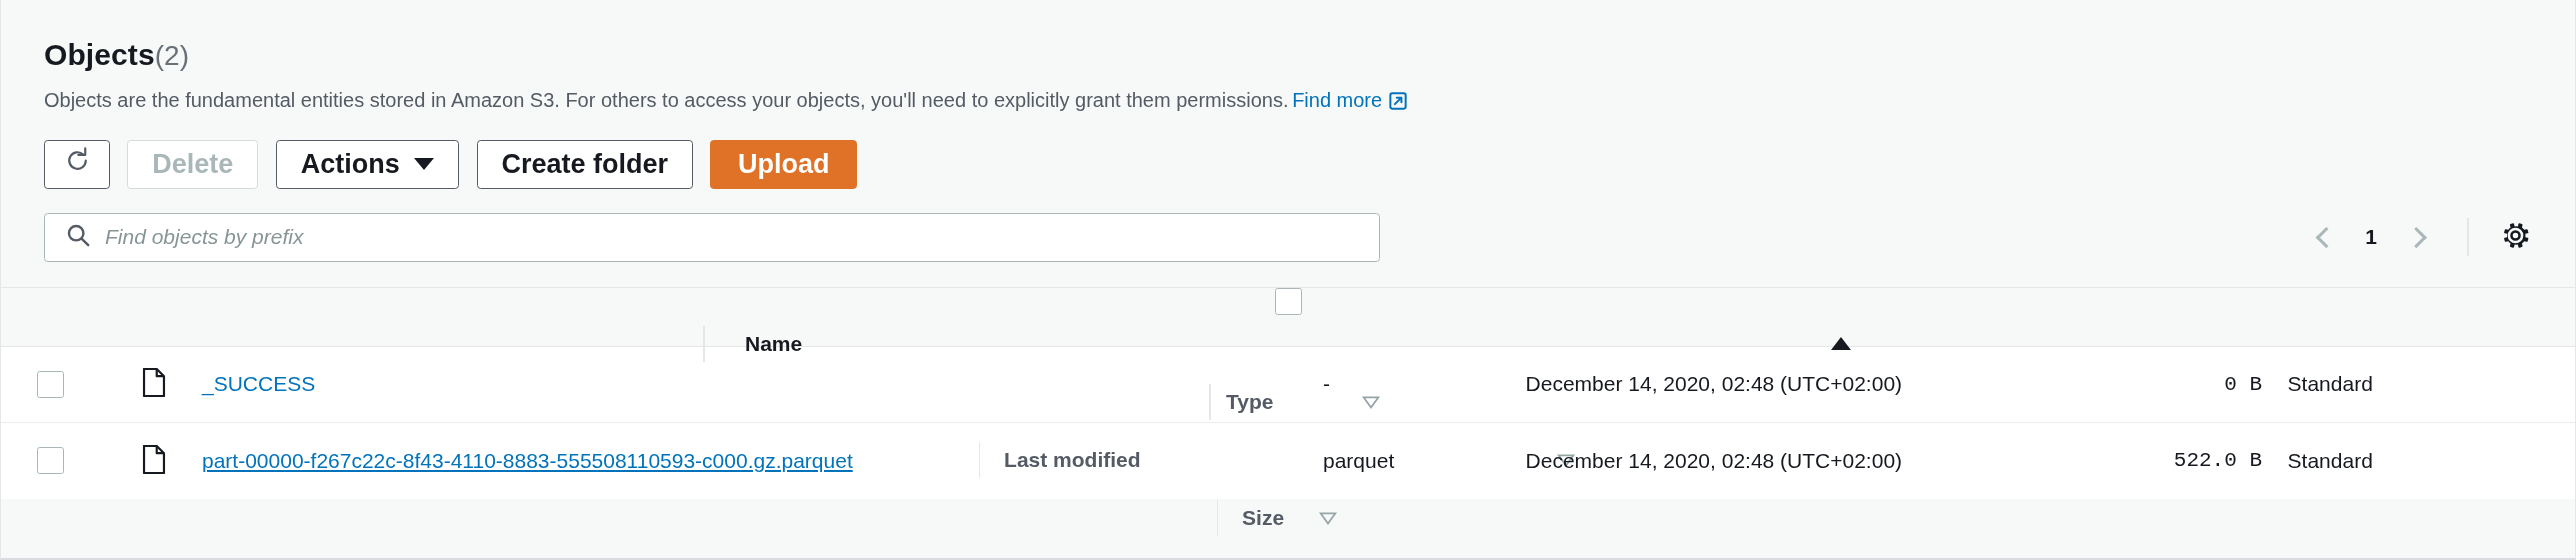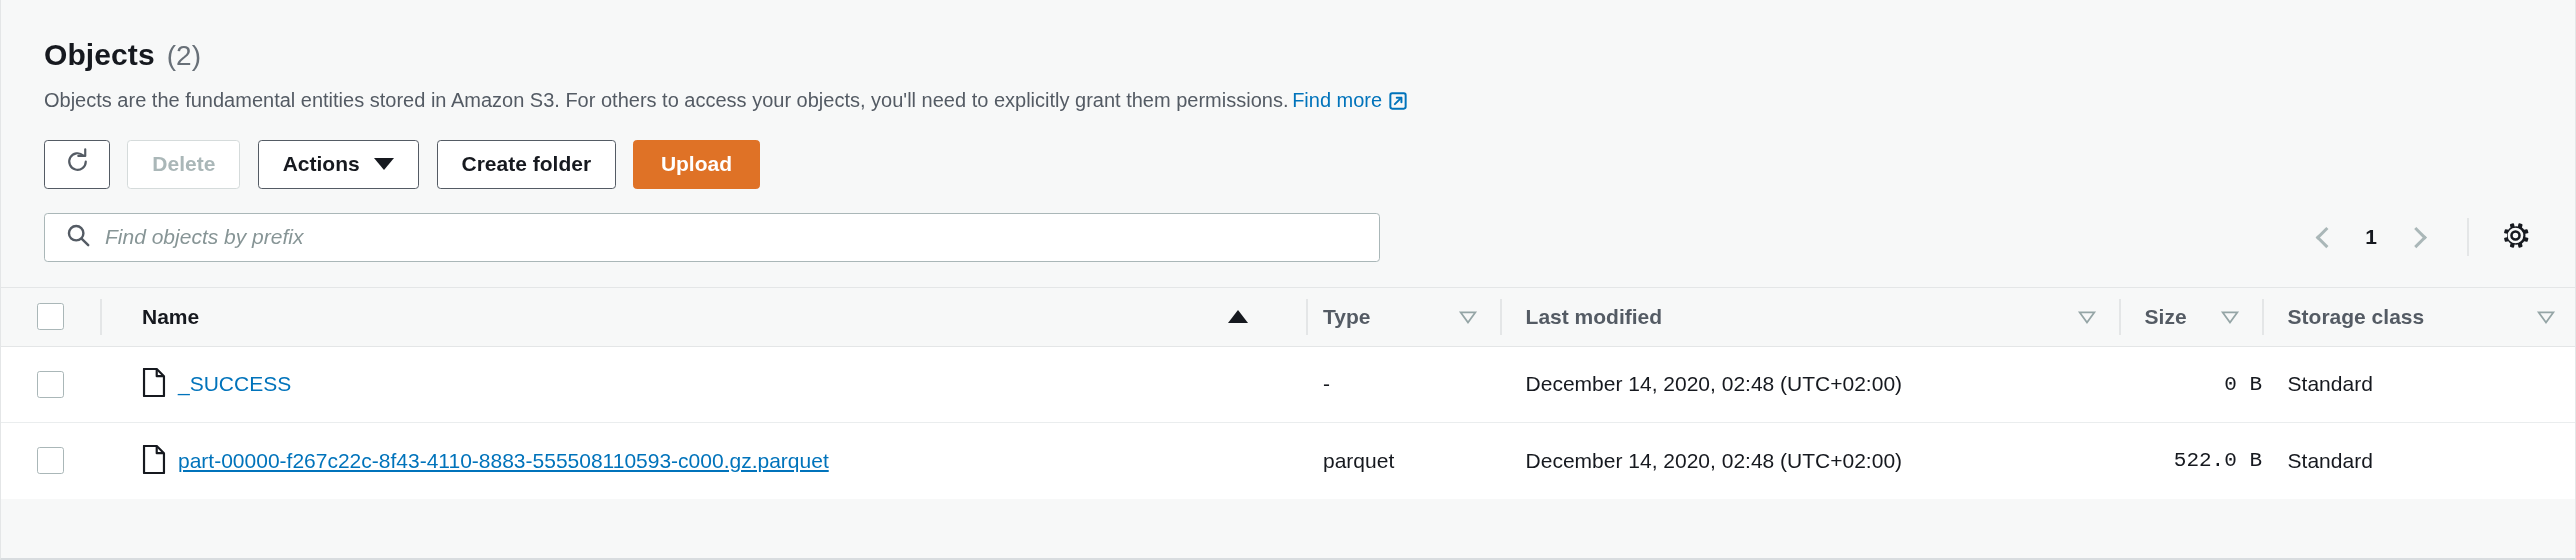--- a/index.html
+++ b/index.html
@@ -22,21 +22,20 @@
     border-bottom: 2.7px solid #d8dcdf;
     overflow: hidden;
   }
 
   
   .panel-head { padding: 40px 0 0 43px; }
 
   .title-row {
     display: flex;
     align-items: baseline;
-    gap: 12px;
     line-height: 1;
   }
   .title {
     font-size: 30px;
     font-weight: 700;
     color: #16191f;
     letter-spacing: 0.1px;
   }
   .title-count {
     font-size: 28px;
@@ -69,21 +68,21 @@
     margin-top: 23px;
   }
 
   .btn {
     height: 49px;
     border: 1.8px solid #545b64;
     background: #ffffff;
     border-radius: 3.7px;
     color: #16191f;
     font-family: "Liberation Sans", sans-serif;
-    font-size: 21px;
+    font-size: 27px;
     font-weight: 700;
     padding: 0 24px;
     display: inline-flex;
     align-items: center;
     justify-content: center;
     gap: 14.6px;
     cursor: pointer;
     white-space: nowrap;
   }
   .btn-icon-only { width: 66px; padding: 0; }
@@ -186,20 +185,21 @@
   .trow {
     display: flex;
     align-items: center;
     width: 100%;
   }
   .thead {
     height: 60px;
     background: #f7f8f8;
     border-top: 1.8px solid #e4e6e7;
     border-bottom: 1.8px solid #e4e6e7;
+    flex-direction: column;
   }
   .tbody-row {
     height: 76px;
     background: #ffffff;
     border-bottom: 1.8px solid #eaedee;
   }
   .tbody-row.last { border-bottom: none; }
 
   .c-check {
     width: 99px;
@@ -271,21 +271,21 @@
   .size-wrap {
     width: 126px;
     text-align: right;
     font-family: Liberation Mono, monospace;
   }
   .thead .c-size .th-label { }
 
   .name-cell {
     display: flex;
     align-items: center;
-    gap: 12px;
+    gap: 36px;
   }
   .obj-link {
     font-size: 21px;
     color: #0073bb;
     text-decoration: none;
     white-space: nowrap;
   }
   .obj-link.hovered { text-decoration: underline; }
 </style>
 </head>

